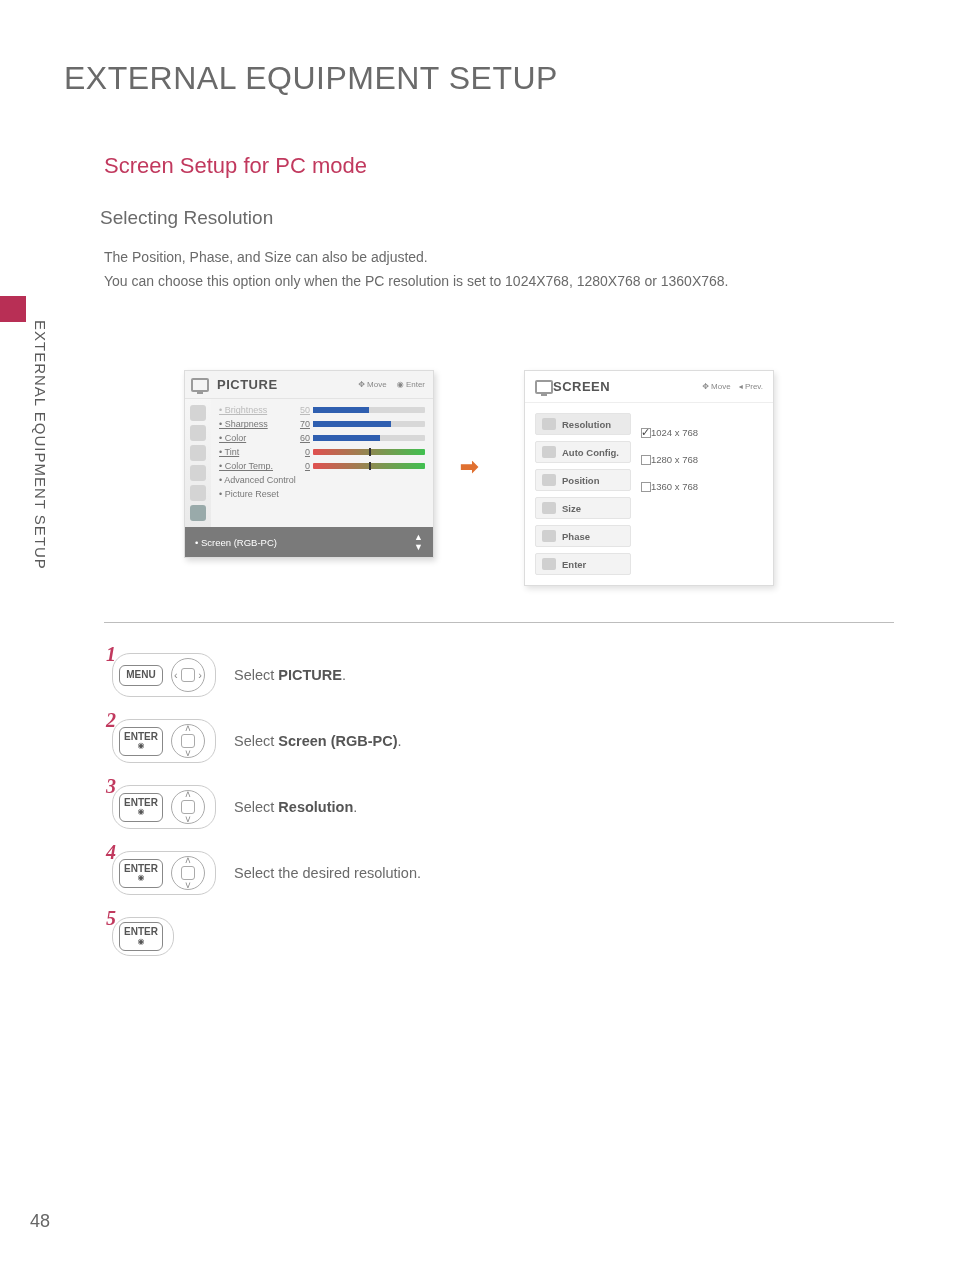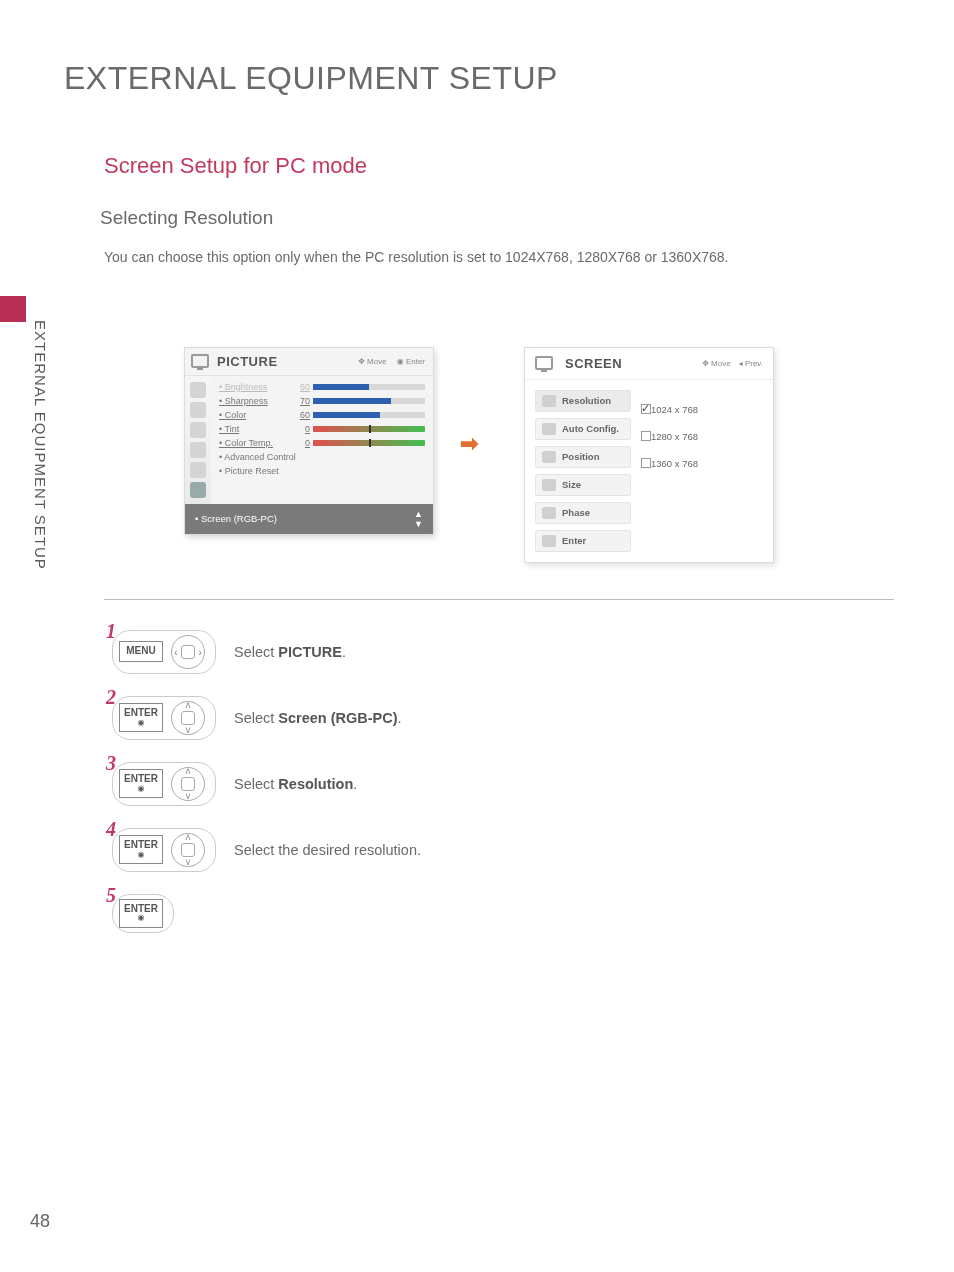--- a/index.html
+++ b/index.html
@@ -128,21 +128,21 @@
       left: 340px; top: 0;
       width: 250px;
       background: #fff;
       border: 1px solid #dcdcdc;
       box-shadow: 2px 3px 6px rgba(0,0,0,0.12);
     }
     .menu-screen .hdr {
       display:flex; align-items:center; justify-content:space-between;
       padding: 8px 10px; border-bottom:1px solid #eee;
     }
-    .menu-screen .hdr-left { display:flex; align-items:center; gap:12px; }
+    .menu-screen .hdr-left { display:flex; align-items:center; gap:0; }
     .menu-screen .mon-ico {
       width: 18px; height: 14px; border: 2px solid #9a9a9a; border-radius: 2px; position: relative;
     }
     .menu-screen .mon-ico::after { content:''; position:absolute; left:4px; right:4px; bottom:-4px; height:2px; background:#9a9a9a; }
     .menu-screen .title { font-weight:bold; font-size:13px; color:#555; letter-spacing:0.5px; }
     .menu-screen .hints { font-size:8px; color:#888; display:flex; gap:8px; }
     .ms-body { display:flex; }
     .ms-left { width: 112px; padding:10px 6px 10px 10px; display:flex; flex-direction:column; gap:6px; }
     .ms-item { display:flex; align-items:center; gap:6px; font-size:9.5px; color:#666; background:#f3f3f3; border:1px solid #e4e4e4; padding:4px 6px; border-radius:2px;font-weight:bold; }
     .ms-item.sel { background:#eaeaea; font-weight:bold; }
@@ -156,21 +156,21 @@
     }
     
     .steps { margin-left: 48px; }
     .step { display:flex; align-items:center; gap:12px; margin-bottom: 22px; position:relative; }
     .step-num {
       position:absolute; left:-6px; top:-10px;
       font-size: 20px; font-style: italic; font-weight:700; color:#c1395e; z-index:2;
       font-family: Georgia, 'Times New Roman', serif;
     }
     .btn-box {
-      border:1.2px solid #888; border-radius:0; padding:4px 3px;
+      border:1.2px solid #888; border-radius:6px; padding:4px 3px;
       font-size:10px; font-weight:bold; color:#555; min-width:44px; text-align:center;
       line-height:1.05; background:#fff;
     }
     .btn-box small { display:block; font-size:8px; font-weight:normal; }
     .nav-circle {
       width:34px; height:34px; border:1.2px solid #aaa; border-radius:50%;
       display:flex; align-items:center; justify-content:center; position:relative;
       background:#fff;
     }
     .nav-inner {
@@ -192,20 +192,21 @@
 
 <div class="side-tab"></div>
 <div class="side-label">EXTERNAL EQUIPMENT SETUP</div>
 <div class="page-number">48</div>
 
 <div class="content">
   <h1>EXTERNAL EQUIPMENT SETUP</h1>
   <h2>Screen Setup for PC mode</h2>
   <h3>Selecting Resolution</h3>
   <div class="description">
+    <p>The Position, Phase, and Size can also be adjusted.</p>
     <p>You can choose this option only when the PC resolution is set to 1024X768, 1280X768 or 1360X768.</p>
   </div>
 
   <div class="menus">
 
     <div class="menu-picture">
       <div class="hdr">
         <div class="hdr-left">
           <div class="mon-ico"></div>
           <div class="title">PICTURE</div>

